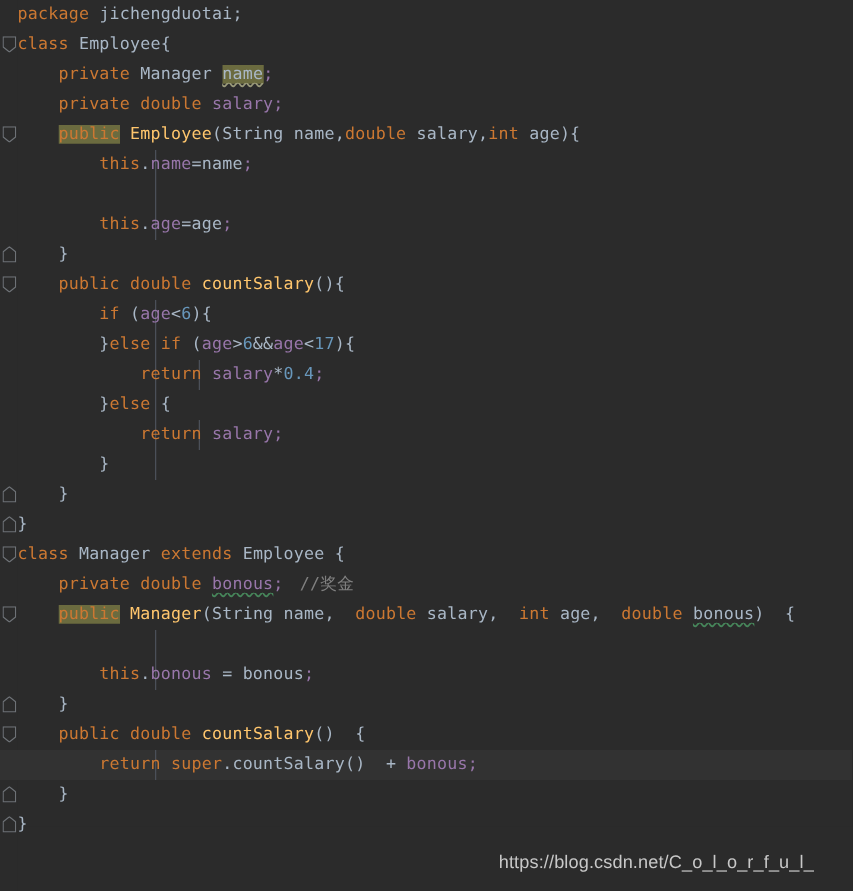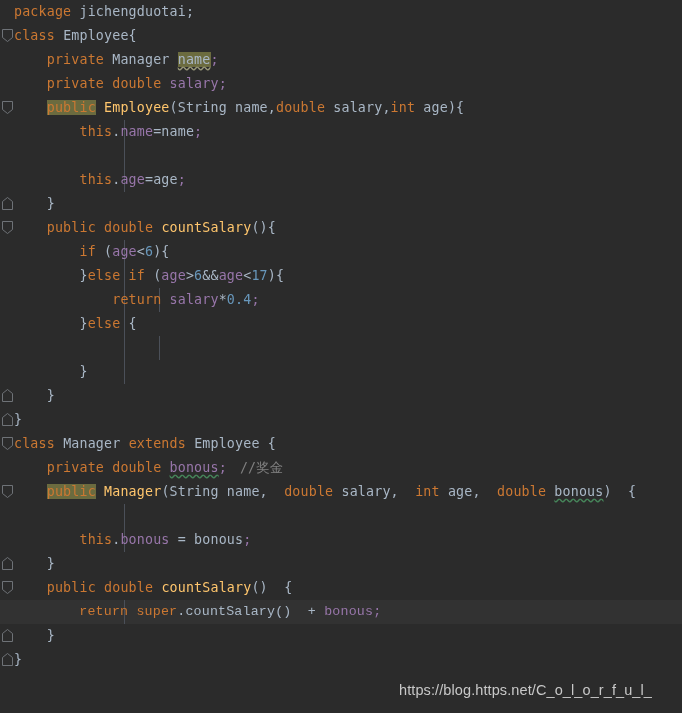--- a/index.html
+++ b/index.html
@@ -47,21 +47,20 @@
     color: #a9b7c6;
   }
   .line .txt {
     position: absolute;
     left: 14px;
     top: 0;
     white-space: pre;
   }
   .line.caret-line {
     background: #323232;
-    font-family: Liberation Mono, monospace;
   }
 
   
   .fold {
     position: absolute;
     left: 2px;
     top: 5px;
     width: 11px;
     height: 13px;
     box-sizing: border-box;
@@ -198,20 +197,21 @@
     </div>
 
     <div class="line">
       <span class="guide" style="left:124px"></span>
       <span class="txt">        <span class="pun">}</span><span class="kw">else</span> <span class="pun">{</span></span>
     </div>
 
     <div class="line">
       <span class="guide" style="left:124px"></span>
       <span class="guide" style="left:159px"></span>
+      <span class="txt">            <span class="kw">return</span> <span class="fld">salary</span><span class="fld">;</span></span>
     </div>
 
     <div class="line">
       <span class="guide" style="left:124px"></span>
       <span class="txt">        <span class="pun">}</span></span>
     </div>
 
     <div class="line">
       <span class="fold"><svg width="11" height="13" viewBox="0 0 11 13">
             <path d="M0.5 12.5 H10.5 V4.5 L5.5 0.5 L0.5 4.5 Z" fill="none" stroke="#6e7277"></path>
@@ -281,15 +281,15 @@
 
     <div class="line">
       <span class="fold"><svg width="11" height="13" viewBox="0 0 11 13">
             <path d="M0.5 12.5 H10.5 V4.5 L5.5 0.5 L0.5 4.5 Z" fill="none" stroke="#6e7277"></path>
           </svg></span>
       <span class="txt"><span class="pun">}</span></span>
     </div>
 
   </div>
 
-  <div class="watermark">https://blog.https.net/C_o_l_o_r_f_u_l_</div>
+  <div class="watermark">https://blog.csdn.net/C_o_l_o_r_f_u_l_</div>
 
 </div>
 
 </body></html>

